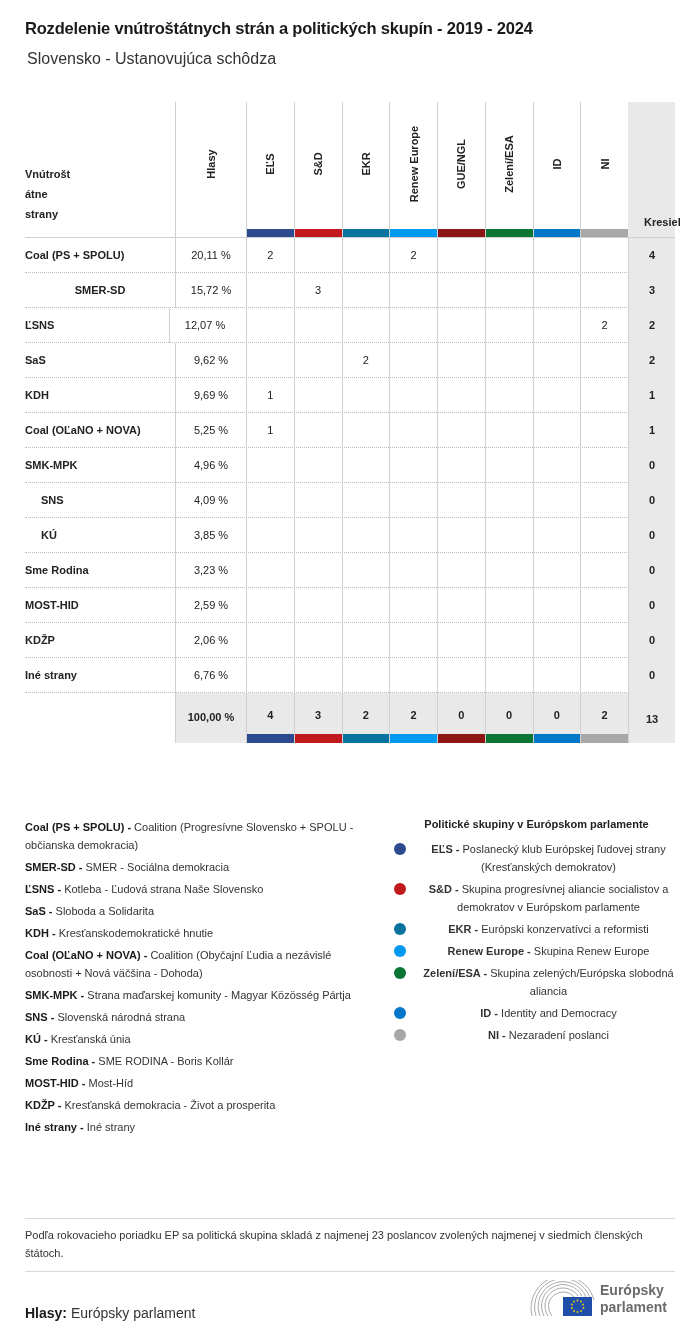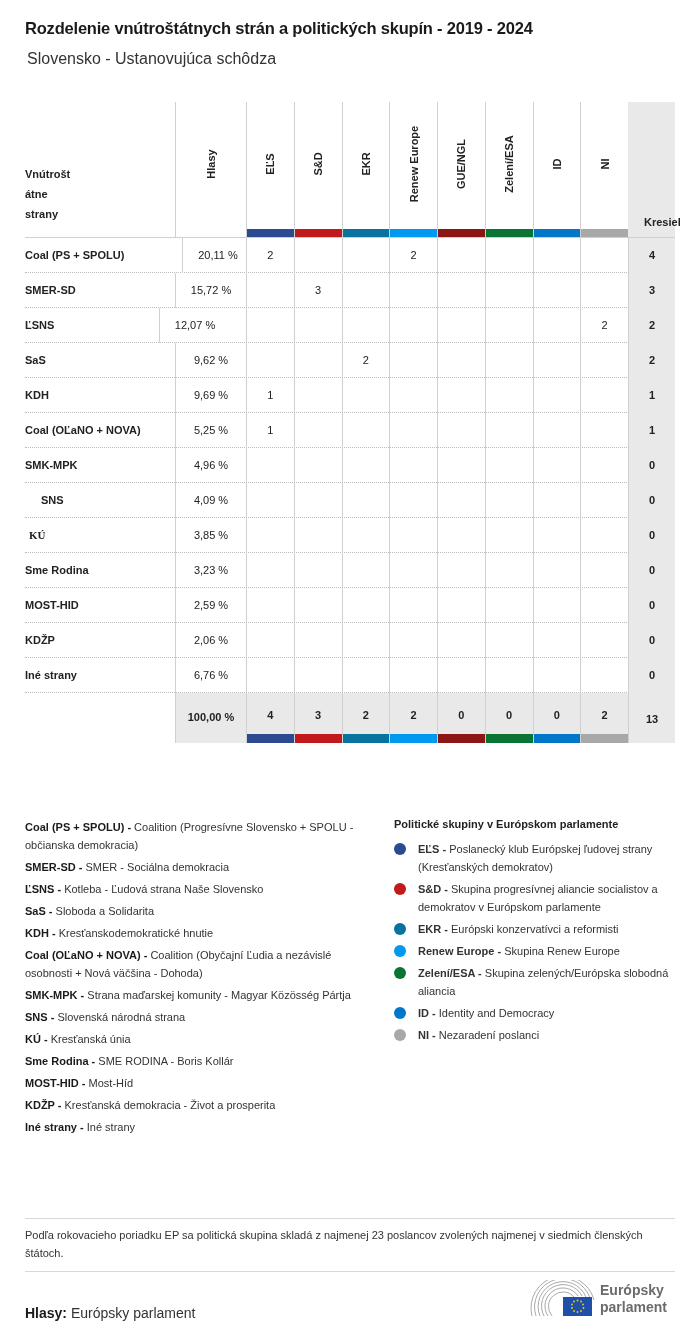--- a/index.html
+++ b/index.html
@@ -21,21 +21,21 @@
   .cell { position: absolute; top: 0; height: 35px; line-height: 34px; font-size: 11px; text-align: center; border-left: 1px solid #d0d0d0; }
   .cell.party { border-left: none; text-align: left; font-weight: bold; }
   .cell.kres { background: #e9e9e9; font-weight: bold; }
 
   .total { position: relative; height: 50px; }
   .total .cell { height: 50px; line-height: 48px; background: #e9e9e9; font-weight: bold; }
   .total .cell.blank { background: transparent; border-left: none; }
   .total .bar { position: absolute; bottom: 0; left: 0; right: 0; height: 9px; }
 
   .legend-l { position: absolute; left: 25px; top: 818px; width: 340px; }
-  .legend-r { position: absolute; left: 394px; top: 818px; width: 285px; }
+  .legend-r { position: absolute; left: 394px; top: 818px; width: 285px; text-align: center; }
   .lg-title-l { font-family: "DejaVu Sans Mono", monospace; font-size: 12px; font-weight: bold; margin-bottom: 10px; }
   .lg-title-r { font-size: 11px; font-weight: bold; margin-bottom: 10px; margin-top: 0px; }
   .lg-item { font-size: 11px; line-height: 18px; margin-bottom: 4px; color: #333; }
   .lg-item b { color: #1a1a1a; }
   .lg-ritem { position: relative; padding-left: 24px; font-size: 11px; line-height: 18px; margin-bottom: 4px; color: #333; }
   .dot { position: absolute; left: 0; top: 3px; width: 12px; height: 12px; border-radius: 50%; }
 
   .note-line1 { position: absolute; left: 25px; top: 1218px; width: 650px; height: 1px; background: #d8d8d8; }
   .note { position: absolute; left: 25px; top: 1226px; width: 640px; font-size: 11px; line-height: 18px; color: #333; }
   .note-line2 { position: absolute; left: 25px; top: 1271px; width: 650px; height: 1px; background: #d8d8d8; }
@@ -95,47 +95,47 @@
         </div>
       </div>
     <div class="kres-h" style="left:603px;width:47px;">
       <span>Kresiel</span>
     </div>
     <div class="hdr-line"></div>
   </div>
   <div id="rows">
       <div class="row">
         <div class="cell party" style="left:0;width:150px;">Coal (PS + SPOLU)</div>
-        <div class="cell" style="left:150px;width:71px;margin-left:7px;">20,11 %</div>
+        <div class="cell" style="left:150px;width:71px;">20,11 %</div>
         <div class="cell" style="left:221px;width:47.75px;">2</div>
         <div class="cell" style="left:268.75px;width:47.75px;"></div>
         <div class="cell" style="left:316.5px;width:47.75px;"></div>
         <div class="cell" style="left:364.25px;width:47.75px;">2</div>
         <div class="cell" style="left:412px;width:47.75px;"></div>
         <div class="cell" style="left:459.75px;width:47.75px;"></div>
         <div class="cell" style="left:507.5px;width:47.75px;"></div>
         <div class="cell" style="left:555.25px;width:47.75px;"></div>
         <div class="cell kres" style="left:603px;width:47px;">4</div>
       </div>
       <div class="row">
-        <div class="cell party" style="left:0;width:150px;">SMER-SD</div>
+        <div class="cell party" style="left:0;width:150px;text-align:center;">SMER-SD</div>
         <div class="cell" style="left:150px;width:71px;">15,72 %</div>
         <div class="cell" style="left:221px;width:47.75px;"></div>
         <div class="cell" style="left:268.75px;width:47.75px;">3</div>
         <div class="cell" style="left:316.5px;width:47.75px;"></div>
         <div class="cell" style="left:364.25px;width:47.75px;"></div>
         <div class="cell" style="left:412px;width:47.75px;"></div>
         <div class="cell" style="left:459.75px;width:47.75px;"></div>
         <div class="cell" style="left:507.5px;width:47.75px;"></div>
         <div class="cell" style="left:555.25px;width:47.75px;"></div>
         <div class="cell kres" style="left:603px;width:47px;">3</div>
       </div>
       <div class="row">
         <div class="cell party" style="left:0;width:150px;">ĽSNS</div>
-        <div class="cell" style="left:134px;width:71px;">12,07 %</div>
+        <div class="cell" style="left:144px;width:71px;">12,07 %</div>
         <div class="cell" style="left:221px;width:47.75px;"></div>
         <div class="cell" style="left:268.75px;width:47.75px;"></div>
         <div class="cell" style="left:316.5px;width:47.75px;"></div>
         <div class="cell" style="left:364.25px;width:47.75px;"></div>
         <div class="cell" style="left:412px;width:47.75px;"></div>
         <div class="cell" style="left:459.75px;width:47.75px;"></div>
         <div class="cell" style="left:507.5px;width:47.75px;"></div>
         <div class="cell" style="left:555.25px;width:47.75px;">2</div>
         <div class="cell kres" style="left:603px;width:47px;">2</div>
       </div>
@@ -198,21 +198,21 @@
         <div class="cell" style="left:268.75px;width:47.75px;"></div>
         <div class="cell" style="left:316.5px;width:47.75px;"></div>
         <div class="cell" style="left:364.25px;width:47.75px;"></div>
         <div class="cell" style="left:412px;width:47.75px;"></div>
         <div class="cell" style="left:459.75px;width:47.75px;"></div>
         <div class="cell" style="left:507.5px;width:47.75px;"></div>
         <div class="cell" style="left:555.25px;width:47.75px;"></div>
         <div class="cell kres" style="left:603px;width:47px;">0</div>
       </div>
       <div class="row">
-        <div class="cell party" style="left:4px;width:150px;font-family:Liberation Serif, serif;">KÚ</div>
+        <div class="cell party" style="left:16px;width:150px;">KÚ</div>
         <div class="cell" style="left:150px;width:71px;">3,85 %</div>
         <div class="cell" style="left:221px;width:47.75px;"></div>
         <div class="cell" style="left:268.75px;width:47.75px;"></div>
         <div class="cell" style="left:316.5px;width:47.75px;"></div>
         <div class="cell" style="left:364.25px;width:47.75px;"></div>
         <div class="cell" style="left:412px;width:47.75px;"></div>
         <div class="cell" style="left:459.75px;width:47.75px;"></div>
         <div class="cell" style="left:507.5px;width:47.75px;"></div>
         <div class="cell" style="left:555.25px;width:47.75px;"></div>
         <div class="cell kres" style="left:603px;width:47px;">0</div>

